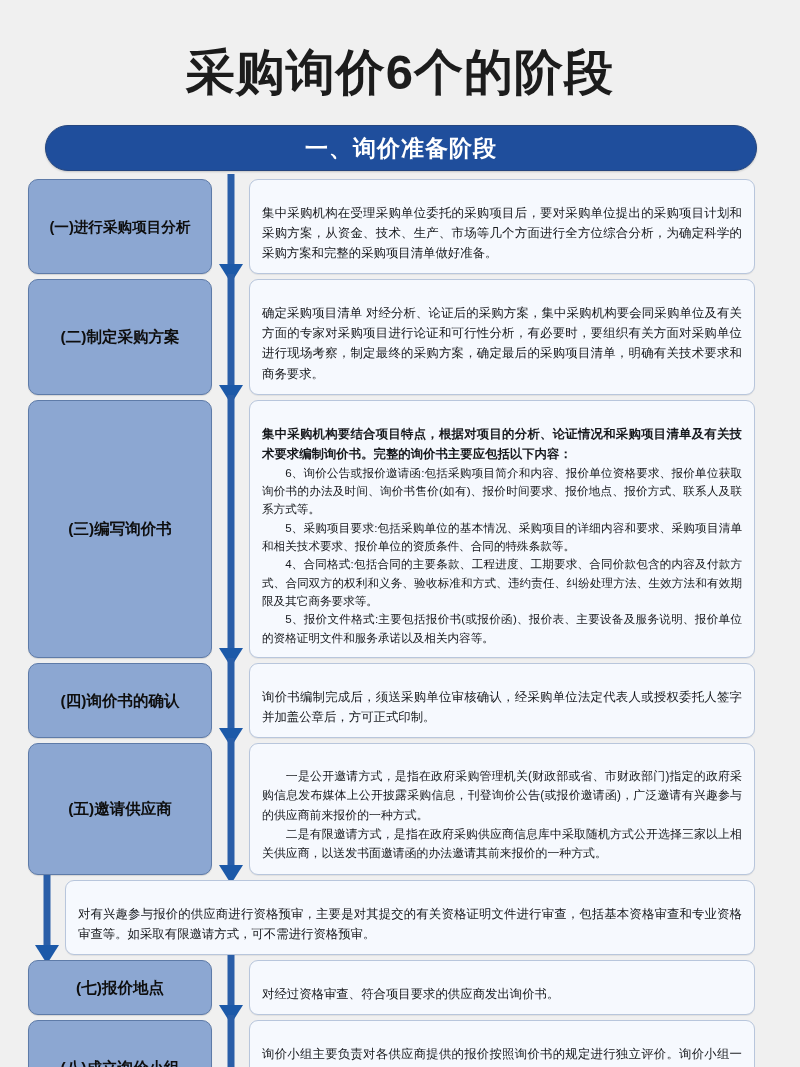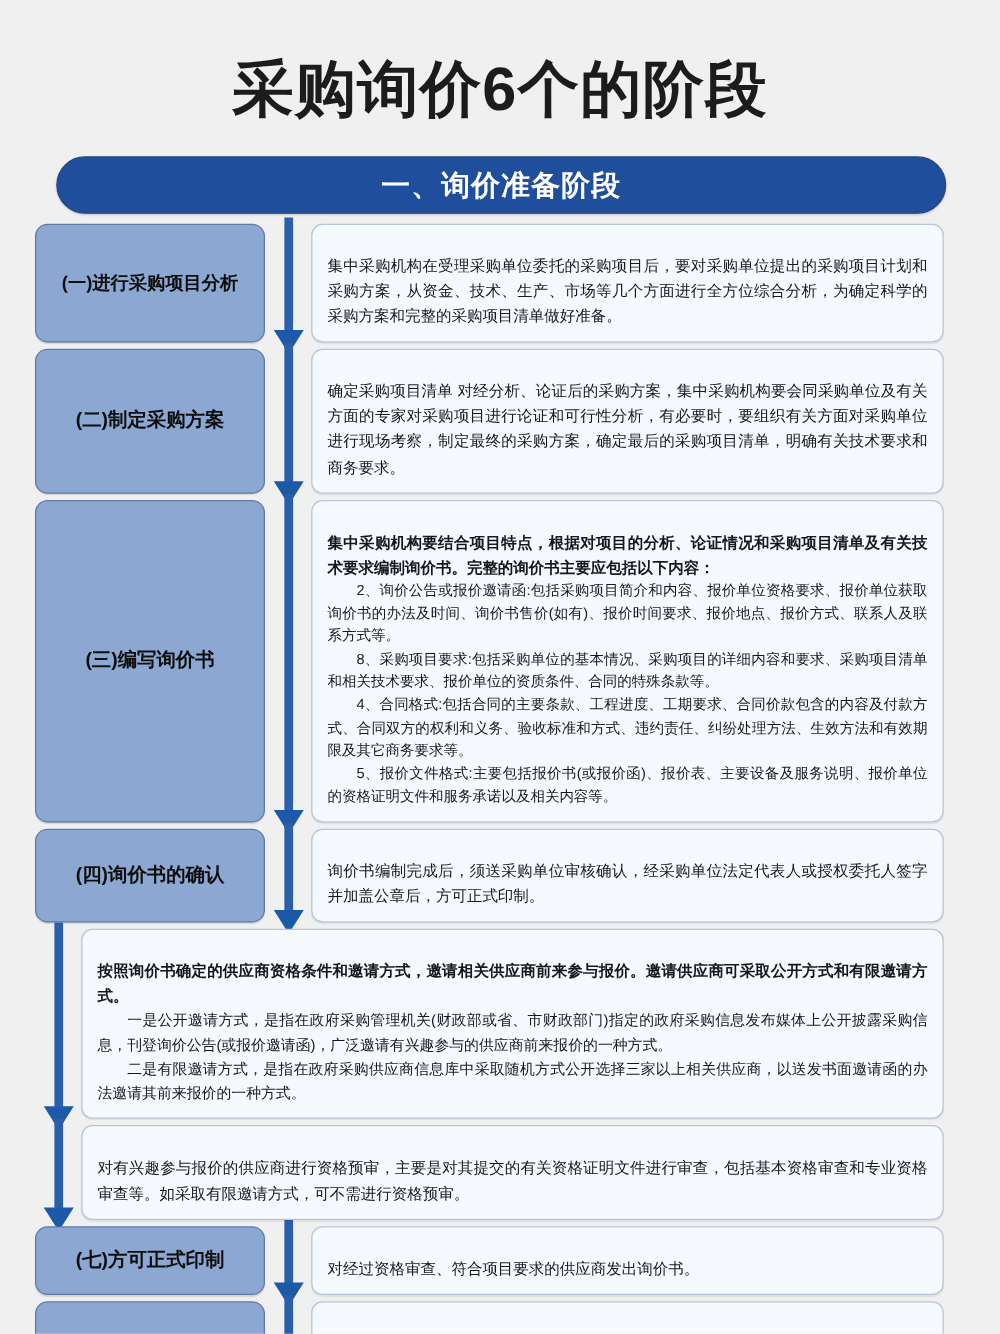--- a/index.html
+++ b/index.html
@@ -174,58 +174,58 @@
         </div>
       </div>
       <div class="row">
         <div class="stage-box">(三)编写询价书</div>
         <div class="connector">
           <div class="stem"></div>
           <div class="head"></div>
         </div>
         <div class="content-box">
           <p class="lead">集中采购机构要结合项目特点，根据对项目的分析、论证情况和采购项目清单及有关技术要求编制询价书。完整的询价书主要应包括以下内容：</p>
-          <p class="sub">2、询价公告或报价邀请函:包括采购项目简介和内容、报价单位资格要求、报价单位获取询价书的办法及时间、询价书售价(如有)、报价时间要求、报价地点、报价方式、联系人及联系方式等。</p>
-          <p class="sub">8、采购项目要求:包括采购单位的基本情况、采购项目的详细内容和要求、采购项目清单和相关技术要求、报价单位的资质条件、合同的特殊条款等。</p>
+          <p class="sub">6、询价公告或报价邀请函:包括采购项目简介和内容、报价单位资格要求、报价单位获取询价书的办法及时间、询价书售价(如有)、报价时间要求、报价地点、报价方式、联系人及联系方式等。</p>
+          <p class="sub">5、采购项目要求:包括采购单位的基本情况、采购项目的详细内容和要求、采购项目清单和相关技术要求、报价单位的资质条件、合同的特殊条款等。</p>
           <p class="sub">4、合同格式:包括合同的主要条款、工程进度、工期要求、合同价款包含的内容及付款方式、合同双方的权利和义务、验收标准和方式、违约责任、纠纷处理方法、生效方法和有效期限及其它商务要求等。</p>
           <p class="sub">5、报价文件格式:主要包括报价书(或报价函)、报价表、主要设备及服务说明、报价单位的资格证明文件和服务承诺以及相关内容等。</p>
         </div>
       </div>
       <div class="row">
         <div class="stage-box">(四)询价书的确认</div>
         <div class="connector">
           <div class="stem"></div>
           <div class="head"></div>
         </div>
         <div class="content-box">
           <p class="">询价书编制完成后，须送采购单位审核确认，经采购单位法定代表人或授权委托人签字并加盖公章后，方可正式印制。</p>
         </div>
       </div>
       <div class="row">
-        <div class="connector">
-          <div class="stem"></div>
-          <div class="head"></div>
-        </div>
-        <div class="content-box">
-          <p class="lead">按照询价书确定的供应商资格条件和邀请方式，邀请相关供应商前来参与报价。邀请供应商可采取公开方式和有限邀请方式。</p>
+        <div class="stage-box">(五)邀请供应商</div>
+        <div class="connector">
+          <div class="stem"></div>
+          <div class="head"></div>
+        </div>
+        <div class="content-box">
           <p class="sub2">一是公开邀请方式，是指在政府采购管理机关(财政部或省、市财政部门)指定的政府采购信息发布媒体上公开披露采购信息，刊登询价公告(或报价邀请函)，广泛邀请有兴趣参与的供应商前来报价的一种方式。</p>
           <p class="sub2">二是有限邀请方式，是指在政府采购供应商信息库中采取随机方式公开选择三家以上相关供应商，以送发书面邀请函的办法邀请其前来报价的一种方式。</p>
         </div>
       </div>
       <div class="row">
         <div class="connector">
           <div class="stem"></div>
           <div class="head"></div>
         </div>
         <div class="content-box">
           <p class="">对有兴趣参与报价的供应商进行资格预审，主要是对其提交的有关资格证明文件进行审查，包括基本资格审查和专业资格审查等。如采取有限邀请方式，可不需进行资格预审。</p>
         </div>
       </div>
       <div class="row">
-        <div class="stage-box">(七)方可正式印制</div>
+        <div class="stage-box">(七)报价地点</div>
         <div class="connector">
           <div class="stem"></div>
           <div class="head"></div>
         </div>
         <div class="content-box">
           <p class="">对经过资格审查、符合项目要求的供应商发出询价书。</p>
         </div>
       </div>
       <div class="row">
         <div class="stage-box">(八)成立询价小组</div>

